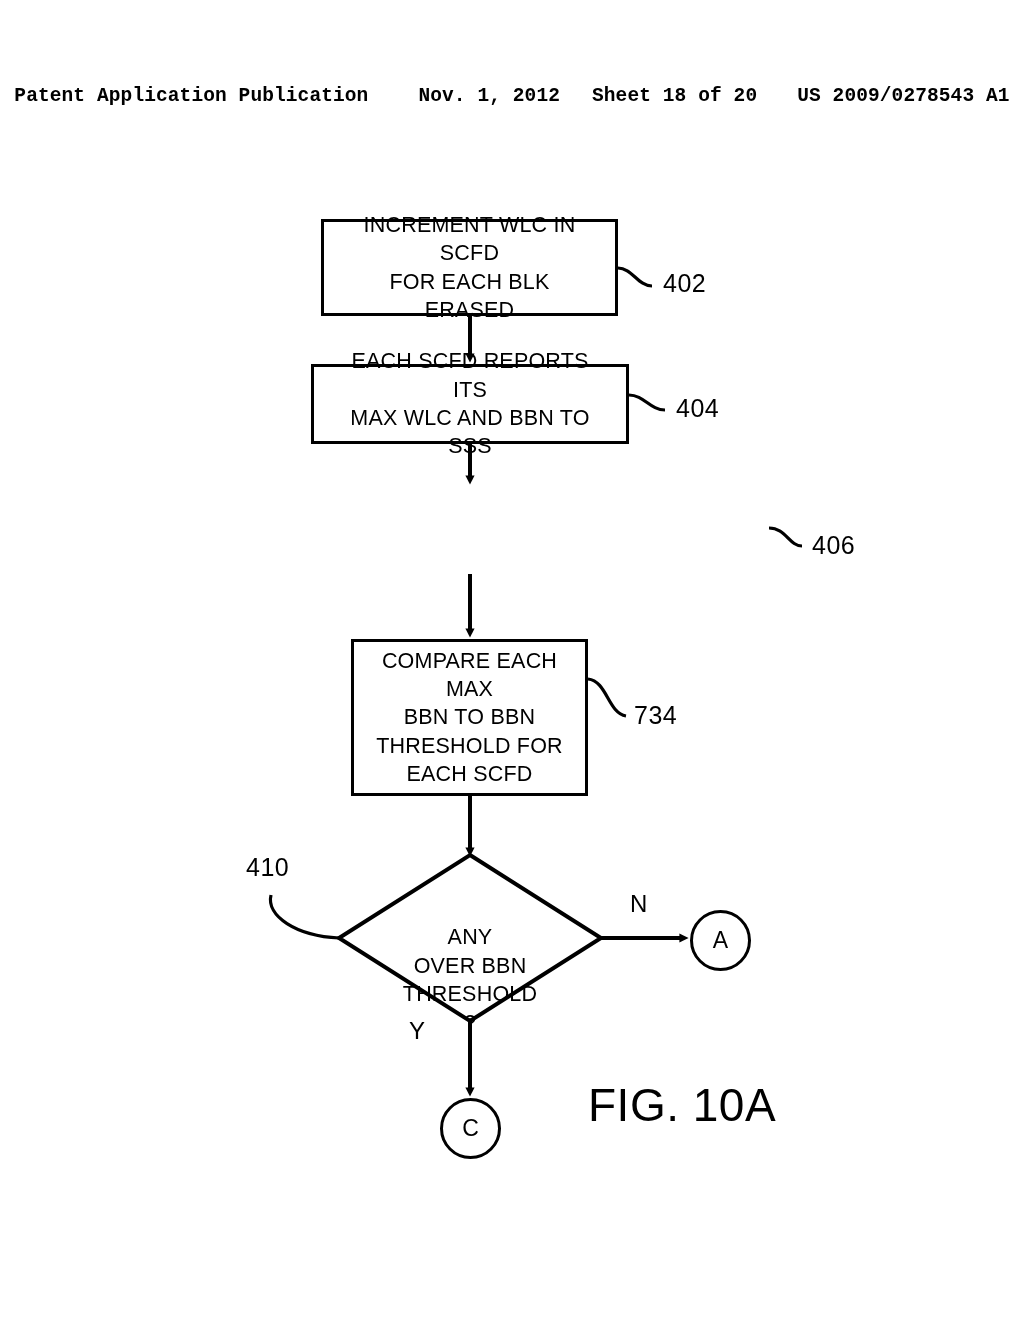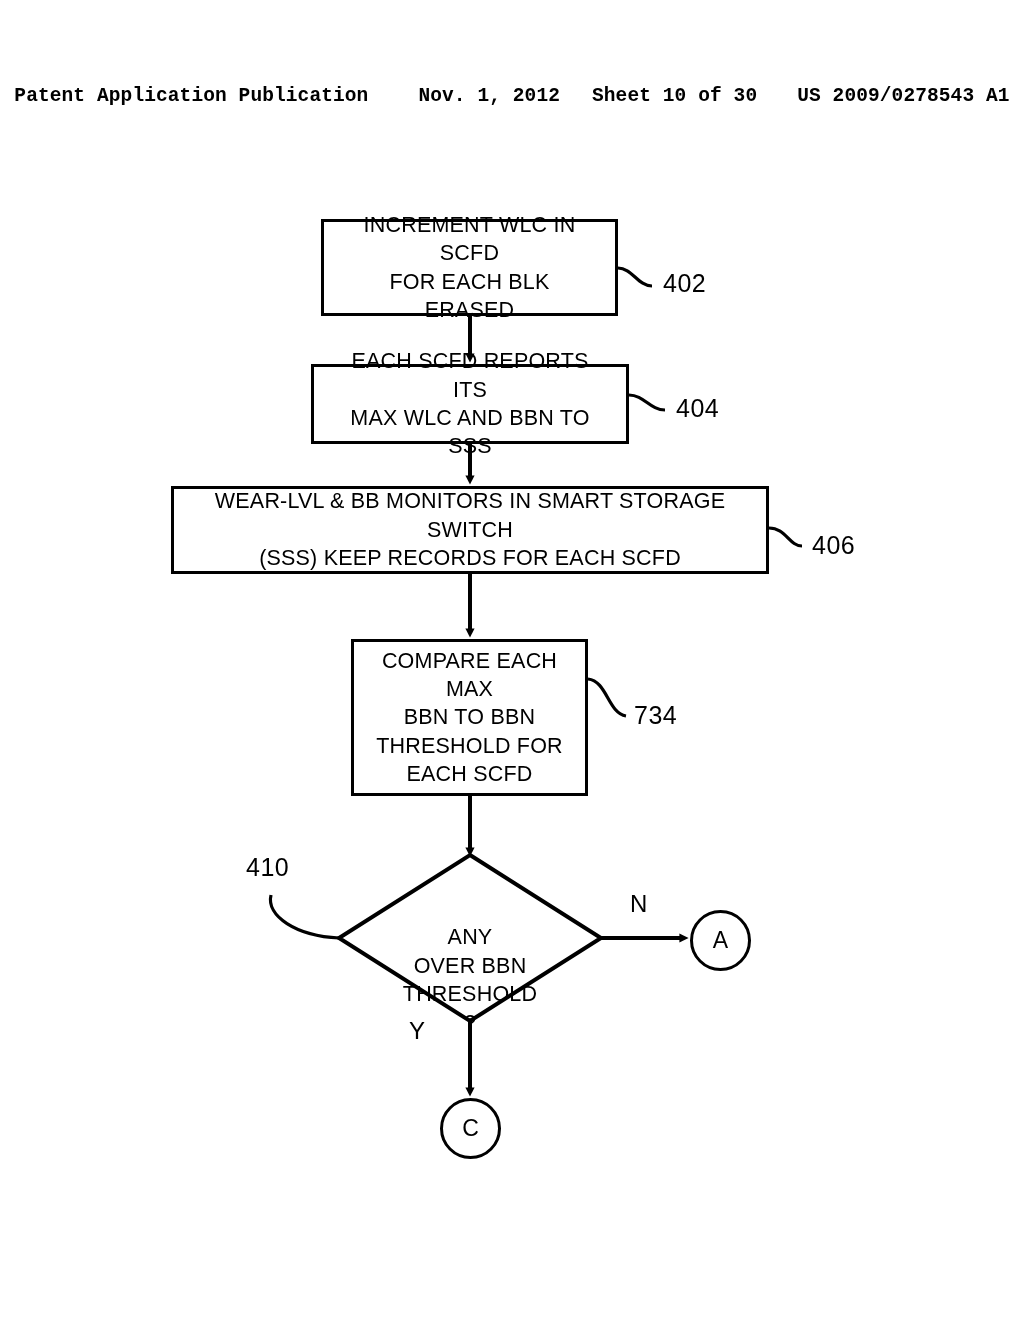--- a/index.html
+++ b/index.html
@@ -125,21 +125,21 @@
   }
 </style>
 </head>
 <body>
 
 <div id="patent-header">
   <span class="hdr-seg">Patent Application Publication</span>
   <span class="gap-lg"></span>
   <span class="hdr-seg">Nov. 1, 2012</span>
   <span class="gap-md"></span>
-  <span class="hdr-seg">Sheet 10 of 30</span>
+  <span class="hdr-seg">Sheet 18 of 20</span>
   <span class="gap-sm"></span>
   <span class="hdr-seg">US 2009/0278543 A1</span>
 </div>
 
 <div id="flowchart">
 
   <svg width="1024" height="1320" viewBox="0 0 1024 1320" style="position:absolute;left:0;top:0;">
     <defs>
       <marker id="arrowhead" markerWidth="10" markerHeight="10" refX="5.2" refY="4.6" orient="auto" markerUnits="userSpaceOnUse">
         <path d="M0.6,0 L9.8,4.6 L0.6,9.2 Z" fill="#000"></path>
@@ -178,26 +178,20 @@
     </span>
   </div>
 
   <div class="proc-box" id="box-404">
     <span class="box-text">
       <span>EACH SCFD REPORTS ITS</span><br>
       <span>MAX WLC AND BBN TO SSS</span>
     </span>
   </div>
 
-  <div class="proc-box" id="box-406">
-    <span class="box-text">
-      <span>WEAR-LVL &amp; BB MONITORS IN SMART STORAGE SWITCH</span><br>
-      <span>(SSS) KEEP RECORDS FOR EACH SCFD</span>
-    </span>
-  </div>
 
   <div class="proc-box" id="box-408">
     <span class="box-text">
       <span>COMPARE EACH MAX</span><br>
       <span>BBN TO BBN</span><br>
       <span>THRESHOLD FOR</span><br>
       <span>EACH SCFD</span>
     </span>
   </div>
 
@@ -217,14 +211,15 @@
   <div class="conn-circle" id="circle-c">
     <span>C</span>
   </div>
 
   <div class="ref-num" id="ref-402">402</div>
   <div class="ref-num" id="ref-404">404</div>
   <div class="ref-num" id="ref-406">406</div>
   <div class="ref-num" id="ref-408">734</div>
   <div class="ref-num" id="ref-410">410</div>
 
+  <div id="fig-caption">FIG. 10A</div>
 
 </div>
 
 </body></html>

